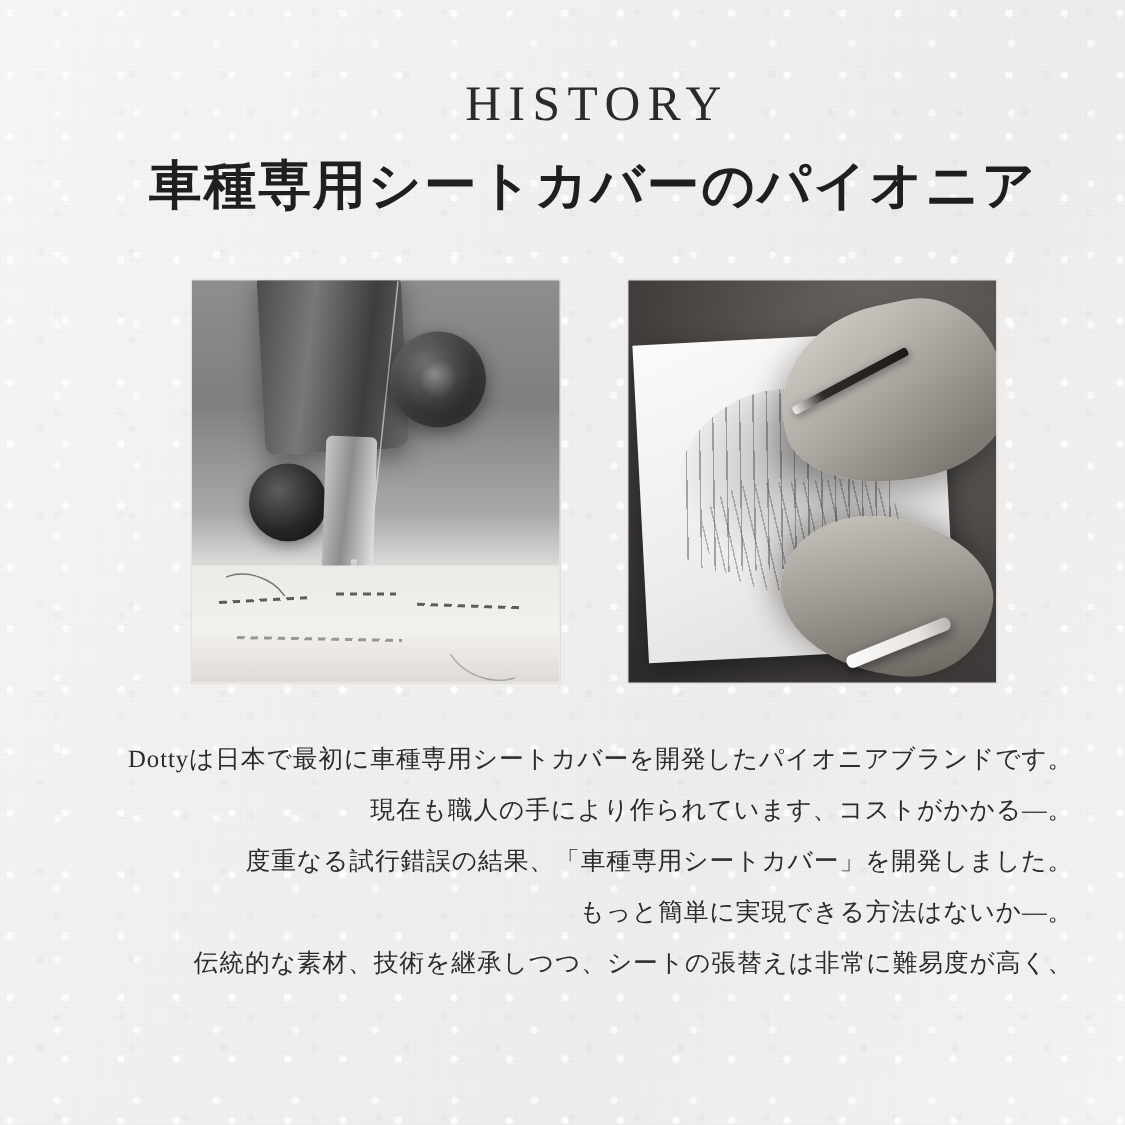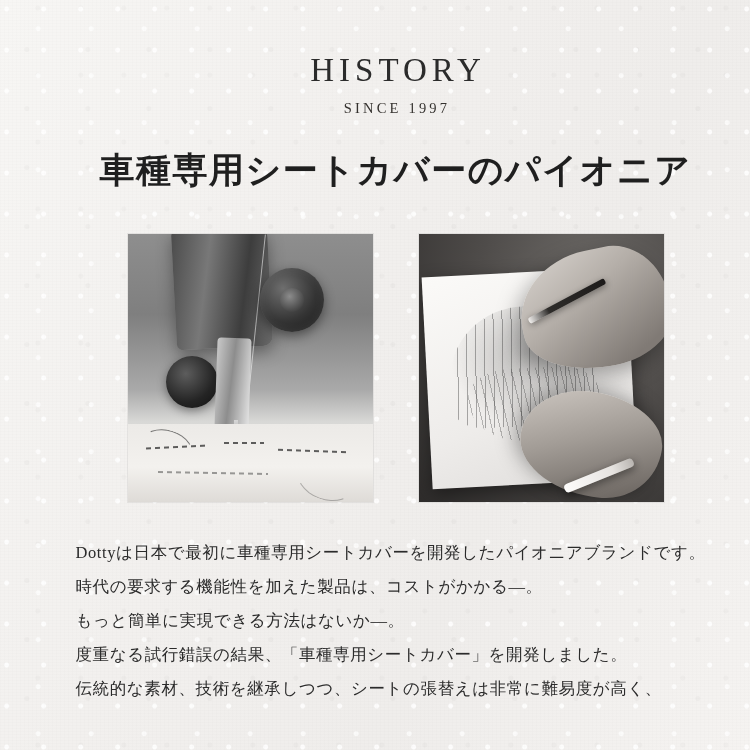--- a/index.html
+++ b/index.html
@@ -263,35 +263,34 @@
     box-shadow: 0 3px 8px rgba(0,0,0,0.45);
   }
   .body-copy {
     margin: 0 auto;
     width: 640px;
     font-family: "Liberation Serif", serif;
     font-size: 16.5px;
     line-height: 2.05;
     color: #2b2b2b;
     letter-spacing: 0.6px;
-    text-align: left;
+    text-align: right;
   }
   .body-copy p {
     margin: 0;
     white-space: nowrap;
   }
 </style>
 </head>
 <body>
 
 <div id="page">
   <div class="content">
 
     <h1 class="title">HISTORY</h1>
-    <div class="subtitle">SINCE 1997</div>
     <h2 class="headline">車種専用シートカバーのパイオニア</h2>
 
     <div class="photos">
 
       <div class="photo photo-sewing">
         <div class="sew-head"></div>
         <div class="sew-thread"></div>
         <div class="sew-dial"></div>
         <div class="sew-wheel"></div>
         <div class="sew-arm"></div>
@@ -315,20 +314,20 @@
         <div class="sk-hand-top"></div>
         <div class="sk-pencil"></div>
         <div class="sk-hand-bottom"></div>
         <div class="sk-pen-white"></div>
       </div>
 
     </div>
 
     <div class="body-copy">
       <p>Dottyは日本で最初に車種専用シートカバーを開発したパイオニアブランドです。</p>
-      <p>時代の要求する機能性を加えた製品は、コストがかかる―。</p>
+      <p>現在も職人の手により作られています、コストがかかる―。</p>
+      <p>度重なる試行錯誤の結果、「車種専用シートカバー」を開発しました。</p>
       <p>もっと簡単に実現できる方法はないか―。</p>
-      <p>度重なる試行錯誤の結果、「車種専用シートカバー」を開発しました。</p>
       <p>伝統的な素材、技術を継承しつつ、シートの張替えは非常に難易度が高く、</p>
     </div>
 
   </div>
 </div>
 
 </body></html>

